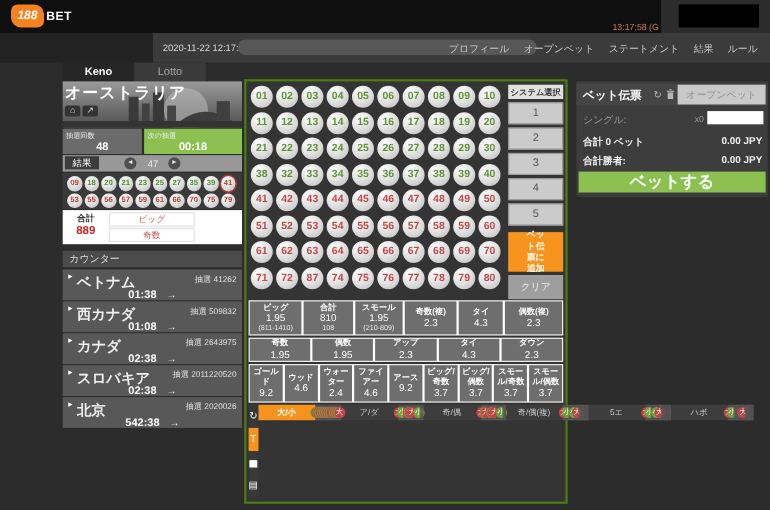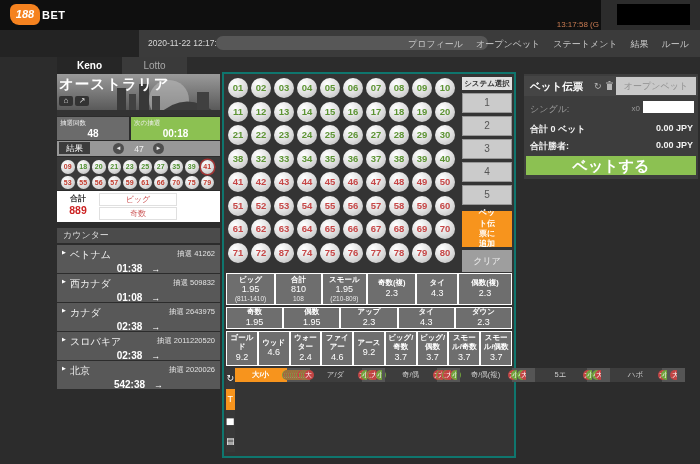--- a/index.html
+++ b/index.html
@@ -54,28 +54,28 @@
   .sum-total{position:absolute;left:2px;top:2px;width:38px;text-align:center;}
   .sum-lab{font-size:8px;font-weight:bold;color:#333;}
   .sum-val{font-size:10.5px;font-weight:bold;color:#cc2222;}
   .sum-tag{position:absolute;left:42px;width:78px;height:13px;border:1px solid #e0e0e0;color:#cc5555;
     font-size:8px;text-align:center;line-height:12px;}
   .counter-head{position:absolute;left:57px;top:228px;width:163px;height:15px;background:#4b4b4b;
     color:#ddd;font-size:9px;line-height:15px;padding-left:6px;}
   .counters{position:absolute;left:57px;top:245px;width:163px;}
   .counter-item{position:relative;height:28px;background:#585858;margin-bottom:1px;cursor:pointer;}
   .ci-caret{position:absolute;left:5px;top:4px;font-size:5px;color:#fff;}
-  .ci-name{position:absolute;left:13px;top:3px;font-size:10px;color:#f0f0f0;}
+  .ci-name{position:absolute;left:13px;top:3px;font-size:13px;color:#f0f0f0;font-weight:bold;}
   .ci-draw{position:absolute;right:5px;top:4px;font-size:7.5px;color:#e2e2e2;}
   .ci-bottom{position:absolute;left:0;top:13px;width:100%;text-align:center;}
   .ci-time{font-size:10px;font-weight:bold;color:#fff;}
   .ci-arrow{font-size:9px;font-weight:bold;color:#fff;margin-left:9px;}
 
   
-  .center{position:absolute;left:222px;top:72px;width:294px;height:386px;background:#343434;border:2px solid #0f766e;}
+  .center{position:absolute;left:222px;top:72px;width:294px;height:386px;background:#343434;border:2px solid #4d7c0f;}
   .kgrid{position:absolute;left:4px;top:4px;width:232px;display:flex;flex-direction:column;gap:3.5px;}
   .krow{display:flex;gap:3px;}
   .ball{width:20px;height:20px;border-radius:50%;text-align:center;line-height:20px;font-size:9.5px;font-weight:bold;
     background:radial-gradient(circle at 35% 28%,#fff,#ddd 55%,#b8b8b8);cursor:pointer;}
   .ball.g{color:#5d9434;}
   .ball.r{color:#c64747;}
   .syscol{position:absolute;left:238px;top:3px;width:50px;}
   .sys-title{height:13px;background:#e0e0e0;color:#333;font-size:7.5px;font-weight:bold;text-align:center;line-height:13px;}
   .sys-btn{height:20px;margin-top:3px;background:#cbcbcb;border:1px solid #979797;color:#555;
     font-size:10px;text-align:center;line-height:18px;cursor:pointer;}

